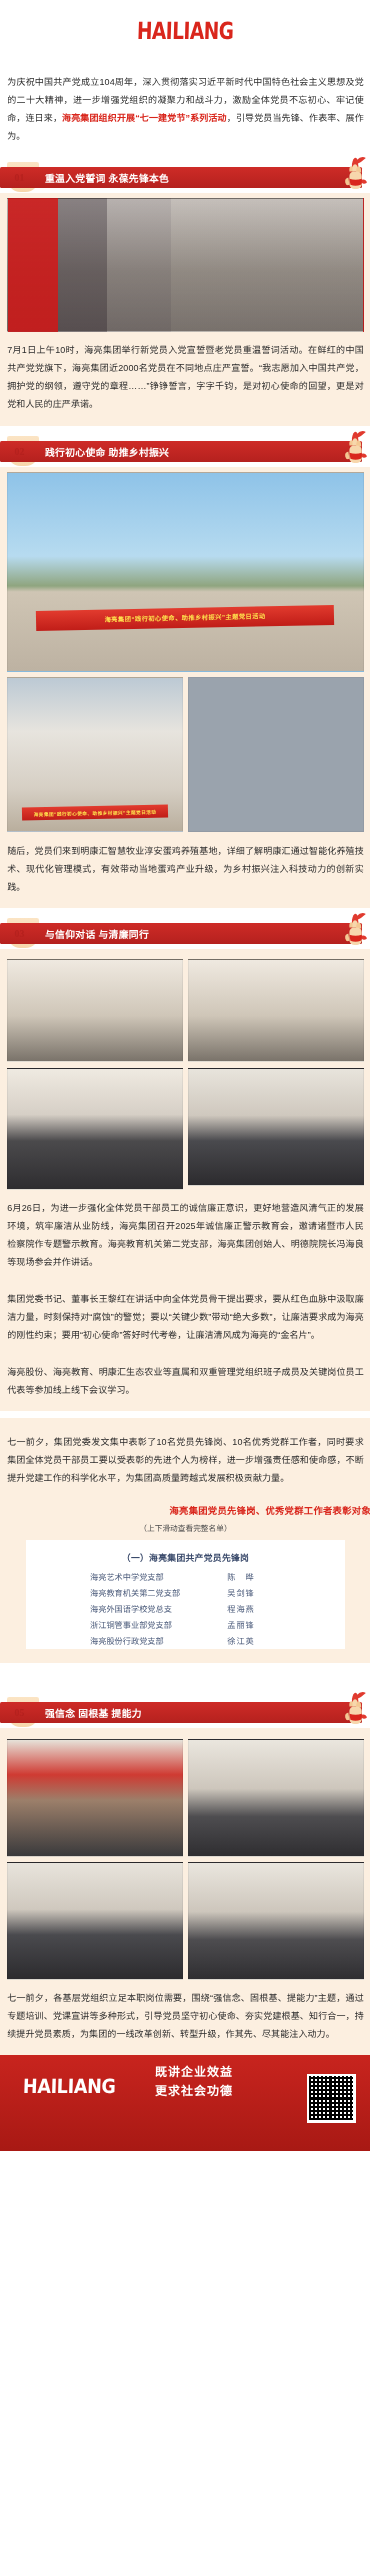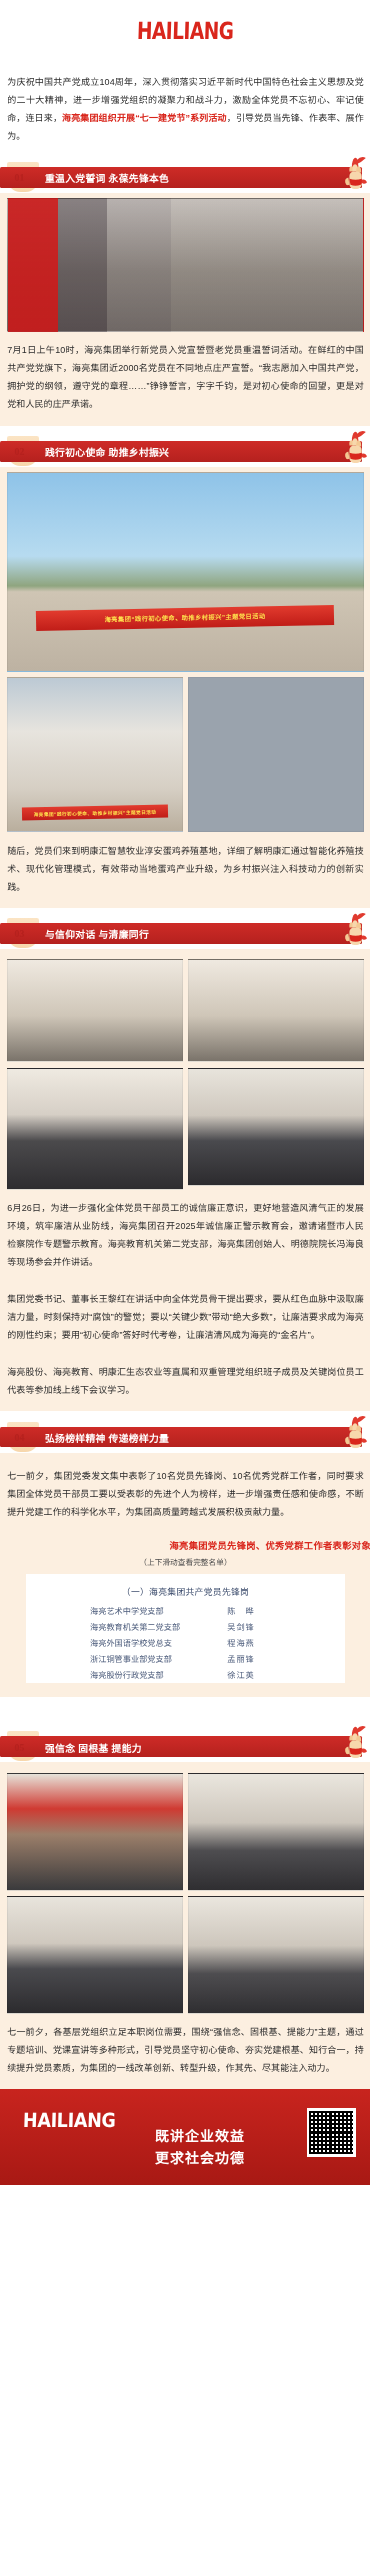--- a/index.html
+++ b/index.html
@@ -194,21 +194,21 @@
     margin: 0 auto;
     background: #ffffff;
     padding: 11.3px 0 13.4px 0;
     max-height: 109px;
     overflow: hidden;
     position: relative;
   }
   .roll-group-title {
     text-align:center;
     font-family: "Liberation Serif", "DejaVu Serif", serif;
-    font-weight: normal;
+    font-weight: bold;
     font-size: 8.8px;
     color: #3a4a6b;
     padding-bottom: 6.2px;
     letter-spacing: 0.3px;
   }
   .roll-row {
     display: flex;
     justify-content: center;
     font-family: "Liberation Serif", "DejaVu Serif", serif;
     font-size: 8.2px;
@@ -227,22 +227,22 @@
     overflow:hidden;
   }
   .footer-logo {
     position:absolute; left: 23px; top: 20.6px;
     font-family:"DejaVu Sans", sans-serif;
     font-weight: 900; font-size: 17.5px; color:#ffffff;
     letter-spacing: -0.3px;
     transform: scaleY(1.12) skewX(-2deg);
   }
   .footer-slogan {
-    position:absolute; left: 155px; top: 37px;
-    color: #ffffff; font-size: 14px; font-weight: bold;
+    position:absolute; left: 155px; top: 8px;
+    color: #ffffff; font-size: 12px; font-weight: bold;
     line-height: 1.55; letter-spacing: 1px;
   }
   .qr {
     position:absolute; right: 15.5px; top: 18.5px;
     width: 49px; height: 49px; background:#ffffff; padding: 2.6px;
   }
   .qr-inner { width:100%; height:100%;
     background:
       repeating-linear-gradient(90deg,#000 0 2.1px,#fff 2.1px 4.1px),
       repeating-linear-gradient(0deg,#000 0 2.1px,#fff 2.1px 4.1px);
@@ -351,37 +351,20 @@
       <div class="photo ph-meeting"></div>
     </div>
     <div class="body-text">
       <p>6月26日，为进一步强化全体党员干部员工的诚信廉正意识，更好地营造风清气正的发展环境，筑牢廉洁从业防线，海亮集团召开2025年诚信廉正警示教育会，邀请诸暨市人民检察院作专题警示教育。海亮教育机关第二党支部，海亮集团创始人、明德院院长冯海良等现场参会并作讲话。</p>
       <p>集团党委书记、董事长王黎红在讲话中向全体党员骨干提出要求，要从红色血脉中汲取廉洁力量，时刻保持对“腐蚀”的警觉；要以“关键少数”带动“绝大多数”，让廉洁要求成为海亮的刚性约束；要用“初心使命”答好时代考卷，让廉洁清风成为海亮的“金名片”。</p>
       <p>海亮股份、海亮教育、明康汇生态农业等直属和双重管理党组织班子成员及关键岗位员工代表等参加线上线下会议学习。</p>
     </div>
   </div>
   <div class="spacer-white"></div>
 
-  <div class="section-head">
-    <div class="sh-cream"></div>
-    <div class="sh-bar"></div>
-    <div class="sh-num">04</div>
-    <div class="sh-title">弘扬榜样精神 传递榜样力量</div>
-    <svg class="sh-deco" viewBox="0 0 62 76">
-      <path d="M30 30 q-3 -12 2 -20 q5 -6 8 2 l2 16 z" fill="#E03A2F"></path>
-      <path d="M38 12 q10 -10 18 -4 q-8 8 -18 12 z" fill="#E03A2F"></path>
-      <path d="M24 34 q-1 -10 4 -10 q5 0 4 10 z" fill="#F3C893"></path>
-      <path d="M30 34 q-1 -14 5 -14 q6 0 5 14 z" fill="#F7D7AC"></path>
-      <path d="M37 36 q0 -12 5 -12 q5 0 5 12 z" fill="#F3C893"></path>
-      <rect x="24" y="34" width="24" height="34" rx="9" fill="#F7D7AC"></rect>
-      <path d="M22 46 q-8 2 -6 10 q2 7 8 4 z" fill="#F3C893"></path>
-      <path d="M24 48 q12 4 24 0 q2 8 -2 12 q-10 4 -20 0 z" fill="#D9261C"></path>
-      <path d="M48 50 q8 -2 10 6 q-6 4 -10 0 z" fill="#E03A2F"></path>
-    </svg>
-  </div>
 
   <div class="cream">
     <div class="body-text">
       <p>七一前夕，集团党委发文集中表彰了10名党员先锋岗、10名优秀党群工作者，同时要求集团全体党员干部员工要以受表彰的先进个人为榜样，进一步增强责任感和使命感，不断提升党建工作的科学化水平，为集团高质量跨越式发展积极贡献力量。</p>
     </div>
 
     <div class="roll-title">海亮集团党员先锋岗、优秀党群工作者表彰对象</div>
     <div class="roll-sub">（上下滑动查看完整名单）</div>
 
     <div class="roll-box">

